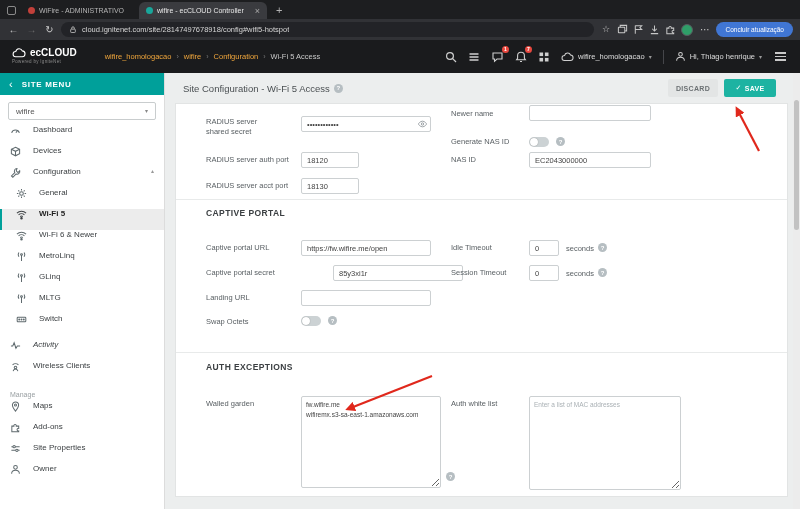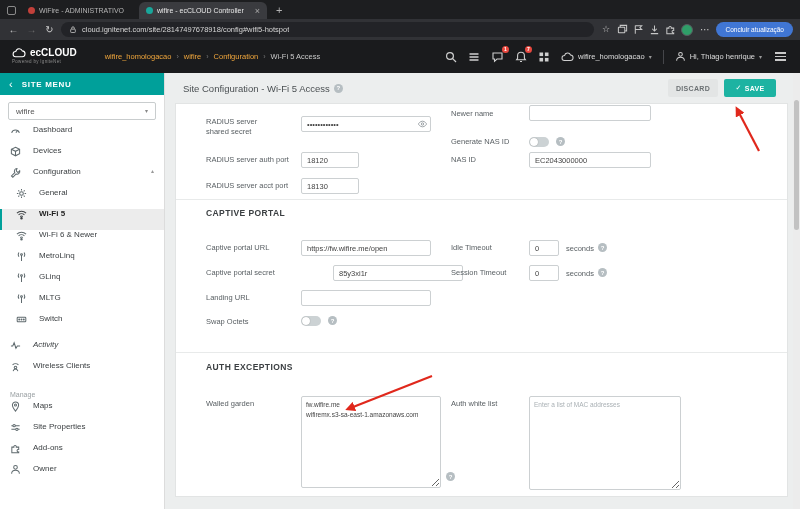--- a/index.html
+++ b/index.html
@@ -324,31 +324,31 @@
       <div class="manage-label">Manage</div>
       <div class="mi">
         <svg width="11" height="11" viewBox="0 0 12 12" fill="none" stroke="#5f6a6e" stroke-width="1.1">
             <path d="M6 1a3.4 3.4 0 0 1 3.4 3.4C9.4 6.8 6 11 6 11S2.6 6.8 2.6 4.4A3.4 3.4 0 0 1 6 1z"></path>
             <circle cx="6" cy="4.4" r="1.1"></circle>
           </svg>
         <span>Maps</span>
       </div>
       <div class="mi">
         <svg width="11" height="11" viewBox="0 0 12 12" fill="none" stroke="#5f6a6e" stroke-width="1.1">
+            <path d="M2 4.5h2.2a1.4 1.4 0 1 1 2.7 0H9.5V7a1.4 1.4 0 1 0 0 2.7v1H2z"></path>
+          </svg>
+        <span>Add-ons</span>
+      </div>
+      <div class="mi">
+        <svg width="11" height="11" viewBox="0 0 12 12" fill="none" stroke="#5f6a6e" stroke-width="1.1">
             <path d="M1.5 4h9M1.5 8h9"></path>
             <circle cx="4.5" cy="4" r="1.3" fill="#fff"></circle>
             <circle cx="7.5" cy="8" r="1.3" fill="#fff"></circle>
           </svg>
         <span>Site Properties</span>
-      </div>
-      <div class="mi">
-        <svg width="11" height="11" viewBox="0 0 12 12" fill="none" stroke="#5f6a6e" stroke-width="1.1">
-            <path d="M2 4.5h2.2a1.4 1.4 0 1 1 2.7 0H9.5V7a1.4 1.4 0 1 0 0 2.7v1H2z"></path>
-          </svg>
-        <span>Add-ons</span>
       </div>
       <div class="mi">
         <svg width="11" height="11" viewBox="0 0 12 12" fill="none" stroke="#5f6a6e" stroke-width="1.1">
             <circle cx="6" cy="3.6" r="2"></circle>
             <path d="M1.8 10.5c0-2.3 1.9-3.6 4.2-3.6s4.2 1.3 4.2 3.6"></path>
           </svg>
         <span>Owner</span>
       </div>
     </div>
   </div>

